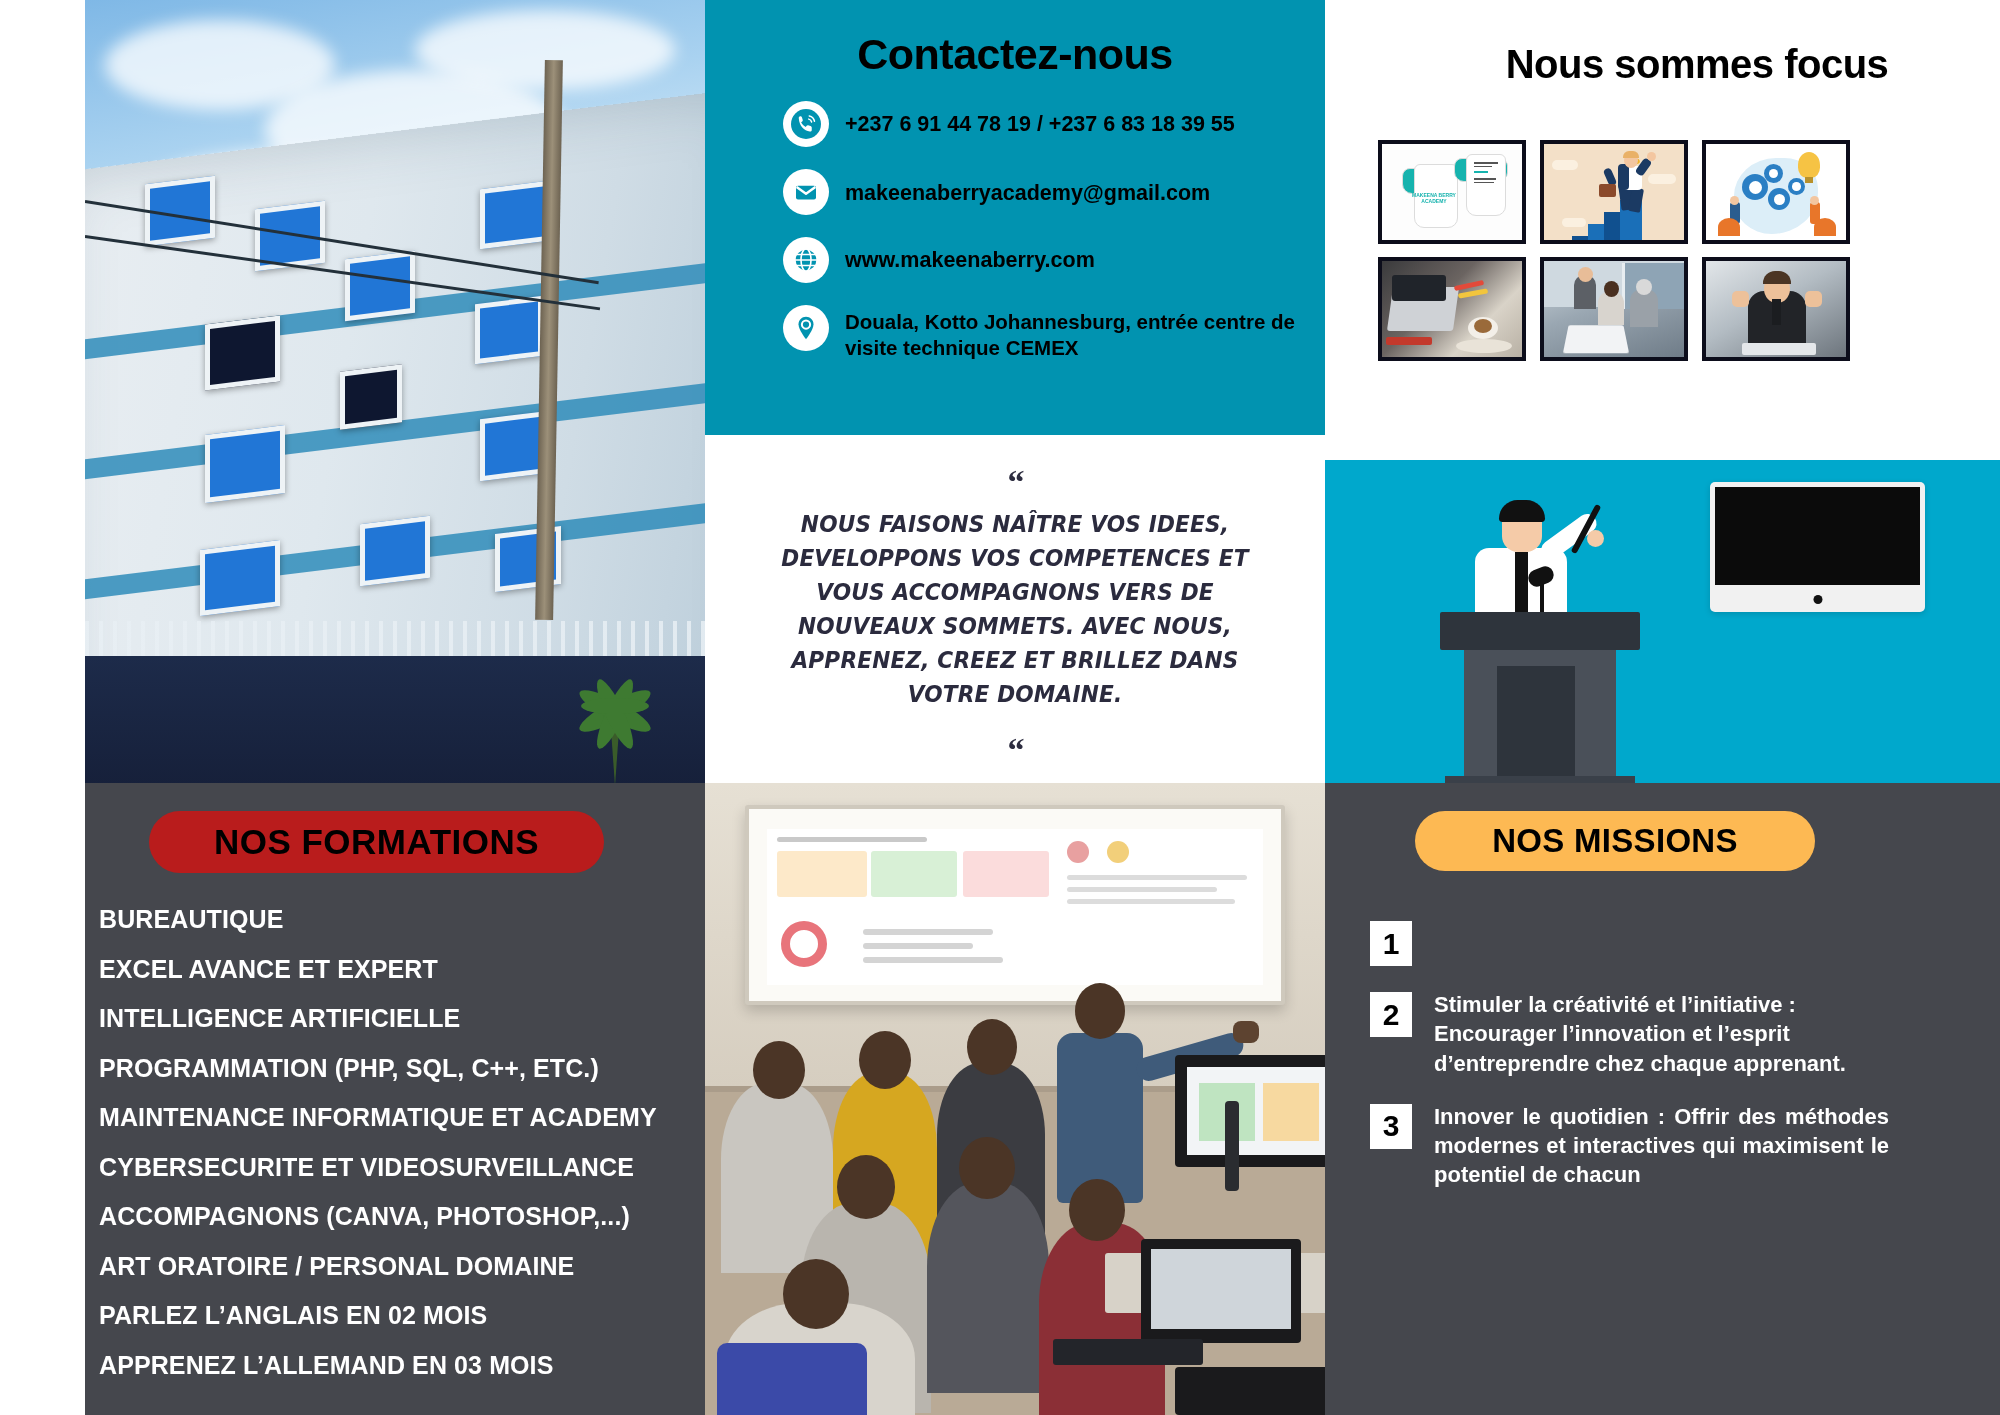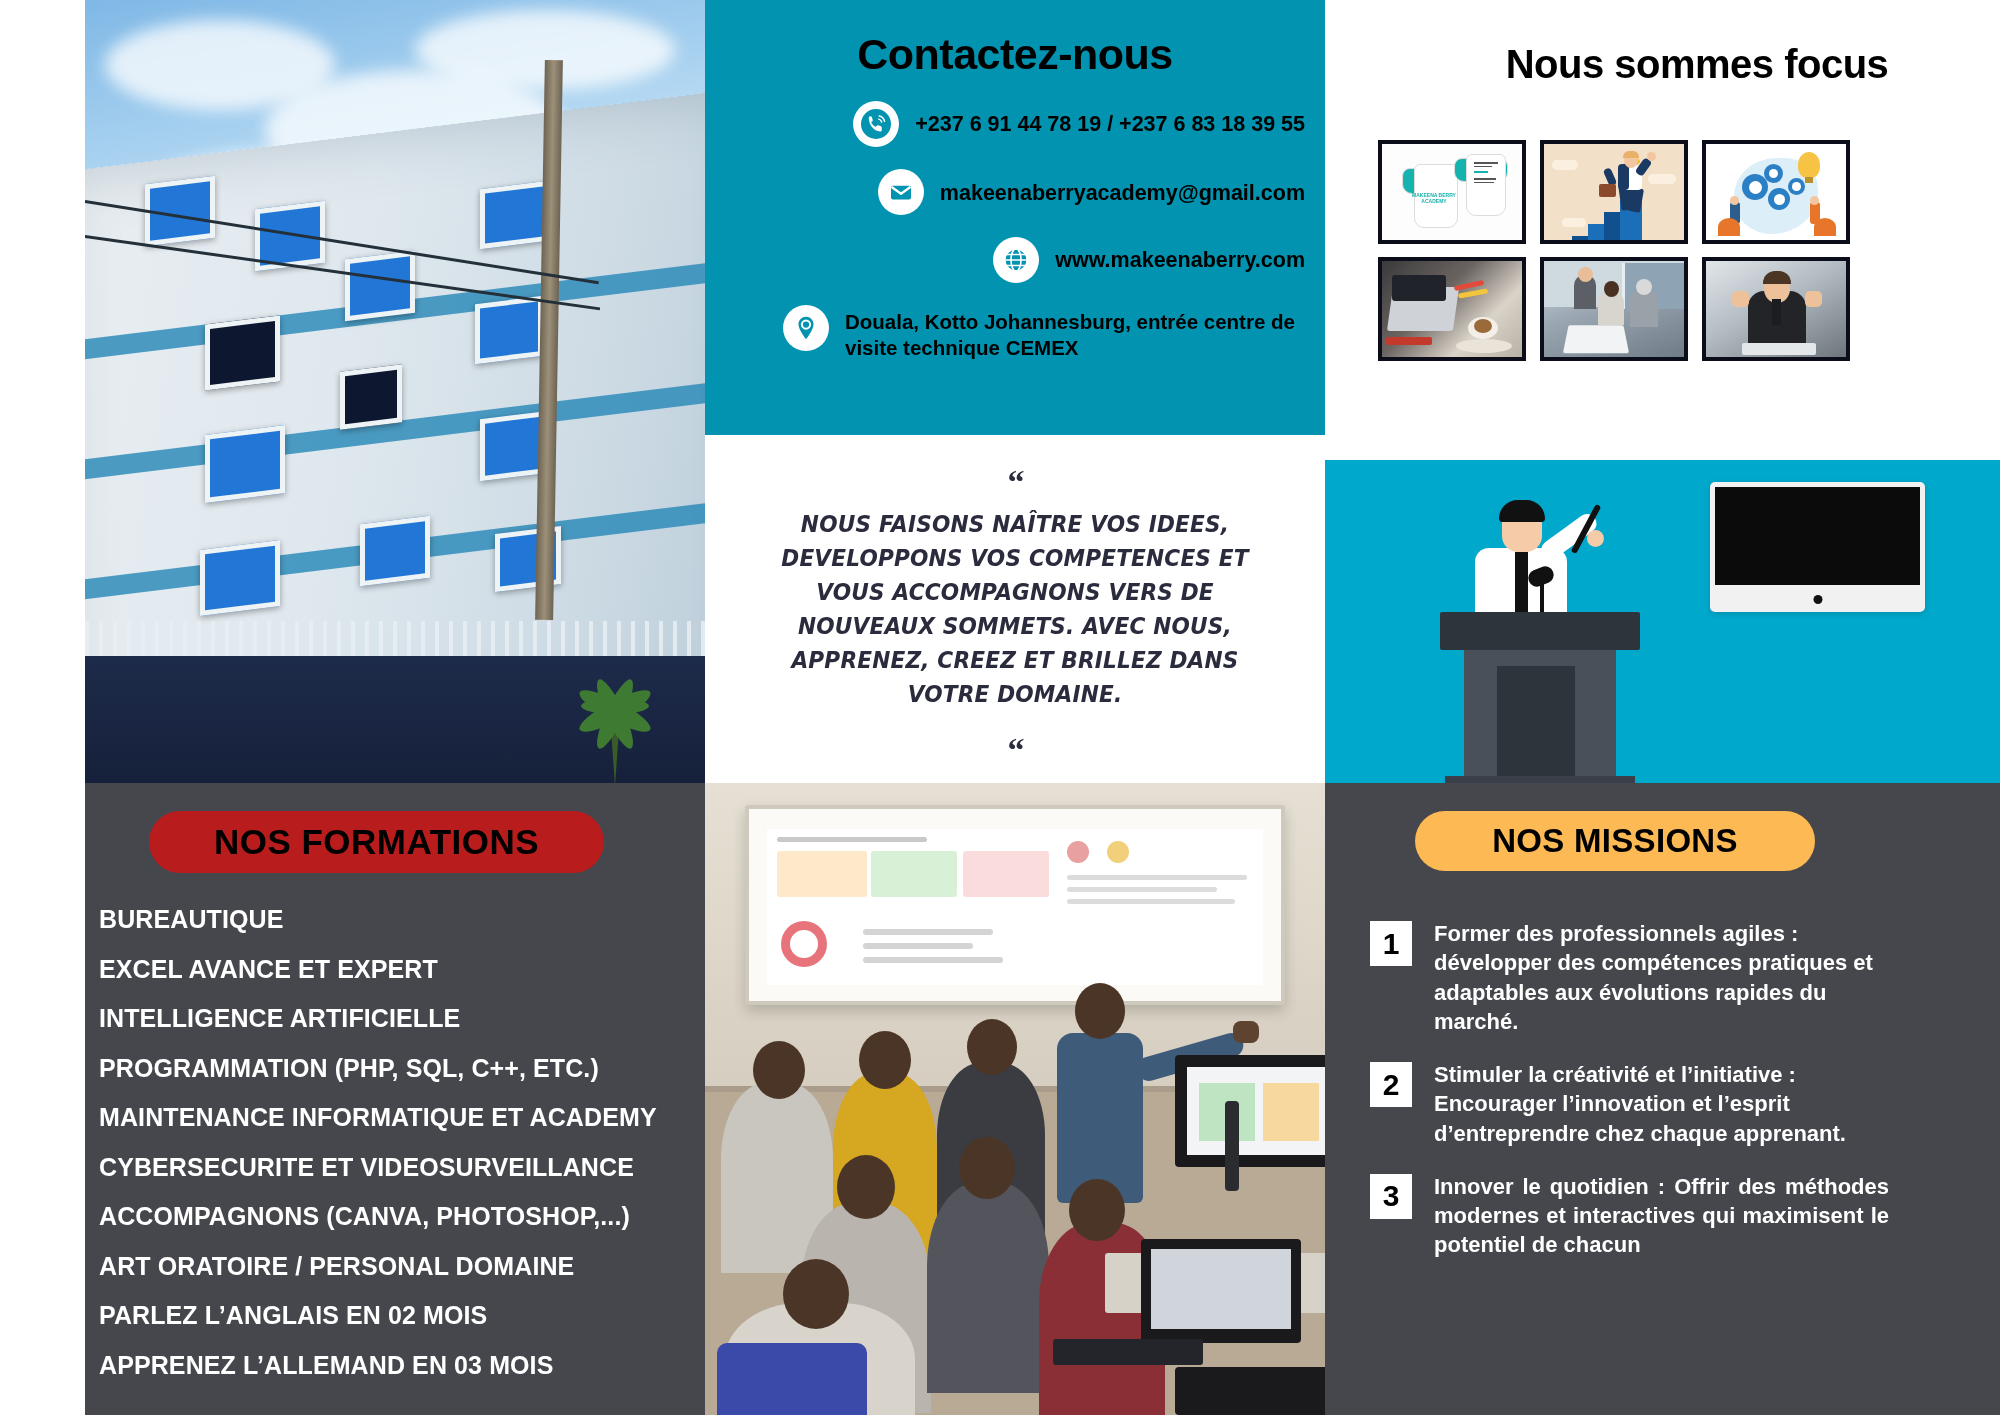--- a/index.html
+++ b/index.html
@@ -89,21 +89,20 @@
     text-align: center;
     letter-spacing: -.5px;
     margin-top: 12px;
     margin-bottom: 22px;
   }
   .contact-row {
     display: flex;
     align-items: flex-start;
     margin-bottom: 22px;
     padding-left: 58px;
-    justify-content: flex-end;
   }
   .contact-row.addr { margin-bottom: 0; }
   .c-icon {
     flex: 0 0 auto;
     width: 46px; height: 46px;
     border-radius: 50%;
     background: #ffffff;
     display: flex; align-items: center; justify-content: center;
     margin-right: 16px;
   }
@@ -696,21 +695,20 @@
     <div class="cl-kbd" style="left:348px; top:556px; width:150px; height:26px;"></div>
     <div class="cl-monitor" style="left:470px; top:584px; width:160px; height:48px;"></div>
     <div class="ph-shape" style="position:absolute; left:520px; top:318px; width:14px; height:90px; background:#2a2c30; border-radius:4px;"></div>
   </div>
 
   <div class="missions">
     <div class="pill pill-missions">NOS MISSIONS</div>
     <div class="mission-list">
       <div class="mission-row">
         <span class="mission-num">1</span>
-        <span class="mission-text">Former des professionnels agiles : développer des compétences pratiques et adaptables aux évolutions rapides du marché.</span>
       </div>
       <div class="mission-row">
         <span class="mission-num">2</span>
         <span class="mission-text">Stimuler la créativité et l’initiative : Encourager l’innovation et l’esprit d’entreprendre chez chaque apprenant.</span>
       </div>
       <div class="mission-row justify">
         <span class="mission-num">3</span>
         <span class="mission-text">Innover le quotidien : Offrir des méthodes modernes et interactives qui maximisent le potentiel de chacun</span>
       </div>
     </div>

